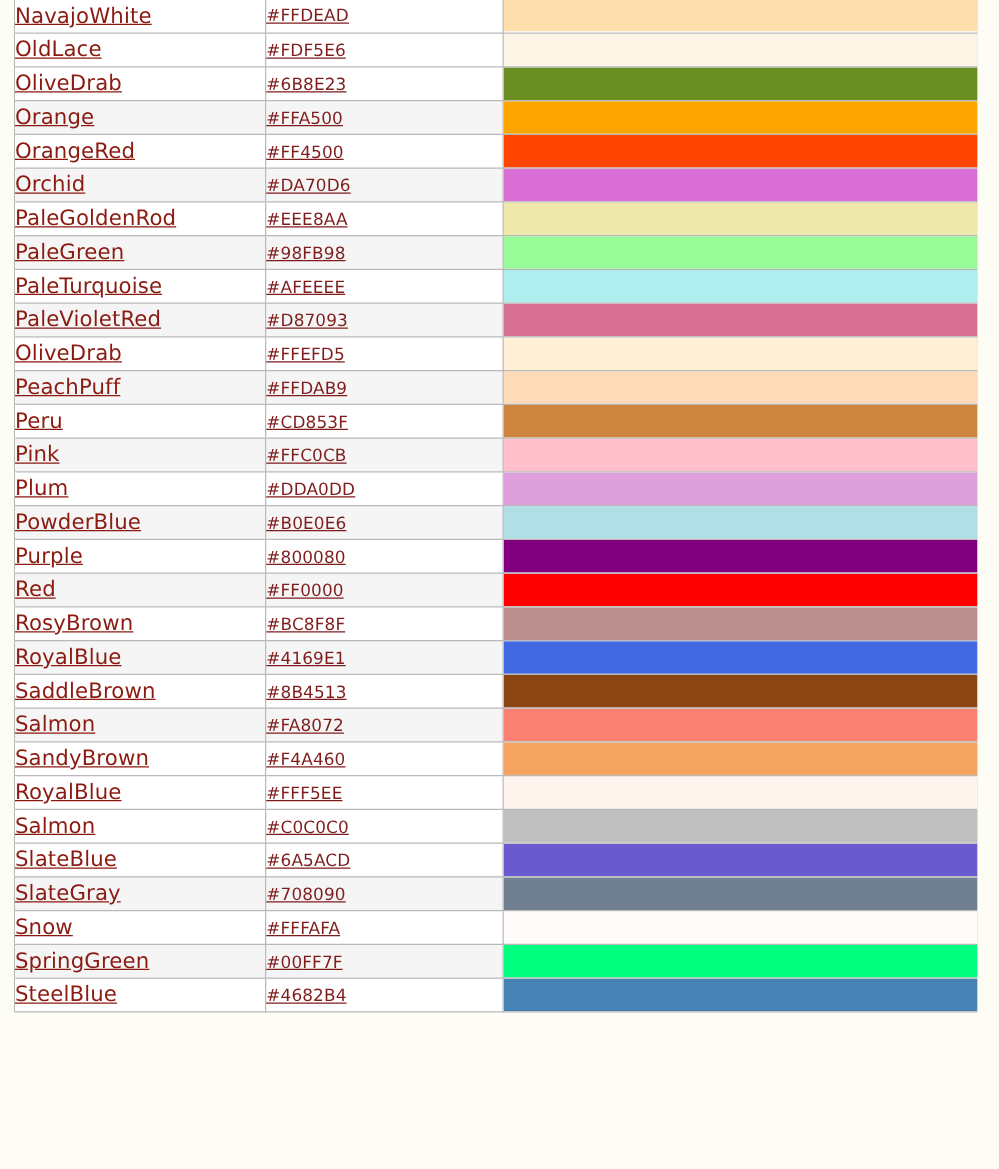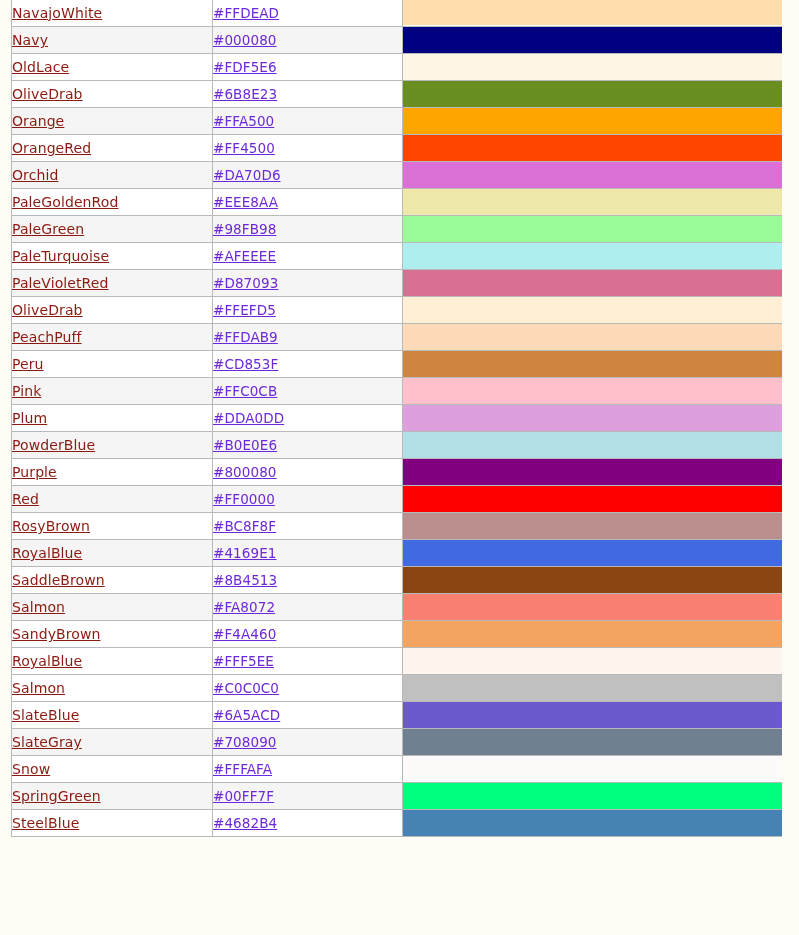--- a/index.html
+++ b/index.html
@@ -76,29 +76,29 @@
   }
 
   
   tr.row-odd  td.cell-name,
   tr.row-odd  td.cell-hex { background-color: #ffffff; }
   tr.row-even td.cell-name,
   tr.row-even td.cell-hex { background-color: #f5f5f5; }
 
   a.color-link {
     color: #8b1a10;
-    font-size: 14px;
+    font-size: 17px;
     line-height: 17px;
     font-family: "DejaVu Sans", "Liberation Sans", sans-serif;
     letter-spacing: 0.1px;
     white-space: nowrap;
   }
 
   a.hex-link {
-    color: #6d28d9;
+    color: #7f1d1d;
     text-decoration: underline;
     font-size: 13.5px;
     line-height: 17px;
     font-family: "DejaVu Sans", "Liberation Sans", sans-serif;
     letter-spacing: 0.1px;
     white-space: nowrap;
   }
 
   .swatch {
     display: block;
@@ -119,27 +119,20 @@
         <col class="col-chip">
       </colgroup>
       <tbody id="color-rows">
           <tr class="row-odd">
             <td class="cell-name"><a class="color-link" href="#">NavajoWhite</a></td>
             <td class="cell-hex"><a class="hex-link" href="#">#FFDEAD</a></td>
             <td class="cell-chip">
               <span class="swatch" style="background-color: rgb(255, 222, 173);"></span>
             </td>
           </tr>
-          <tr class="row-even">
-            <td class="cell-name"><a class="color-link" href="#">Navy</a></td>
-            <td class="cell-hex"><a class="hex-link" href="#">#000080</a></td>
-            <td class="cell-chip">
-              <span class="swatch" style="background-color: rgb(0, 0, 128);"></span>
-            </td>
-          </tr>
           <tr class="row-odd">
             <td class="cell-name"><a class="color-link" href="#">OldLace</a></td>
             <td class="cell-hex"><a class="hex-link" href="#">#FDF5E6</a></td>
             <td class="cell-chip">
               <span class="swatch" style="background-color: rgb(253, 245, 230);"></span>
             </td>
           </tr>
           <tr class="row-odd">
             <td class="cell-name"><a class="color-link" href="#">OliveDrab</a></td>
             <td class="cell-hex"><a class="hex-link" href="#">#6B8E23</a></td>

